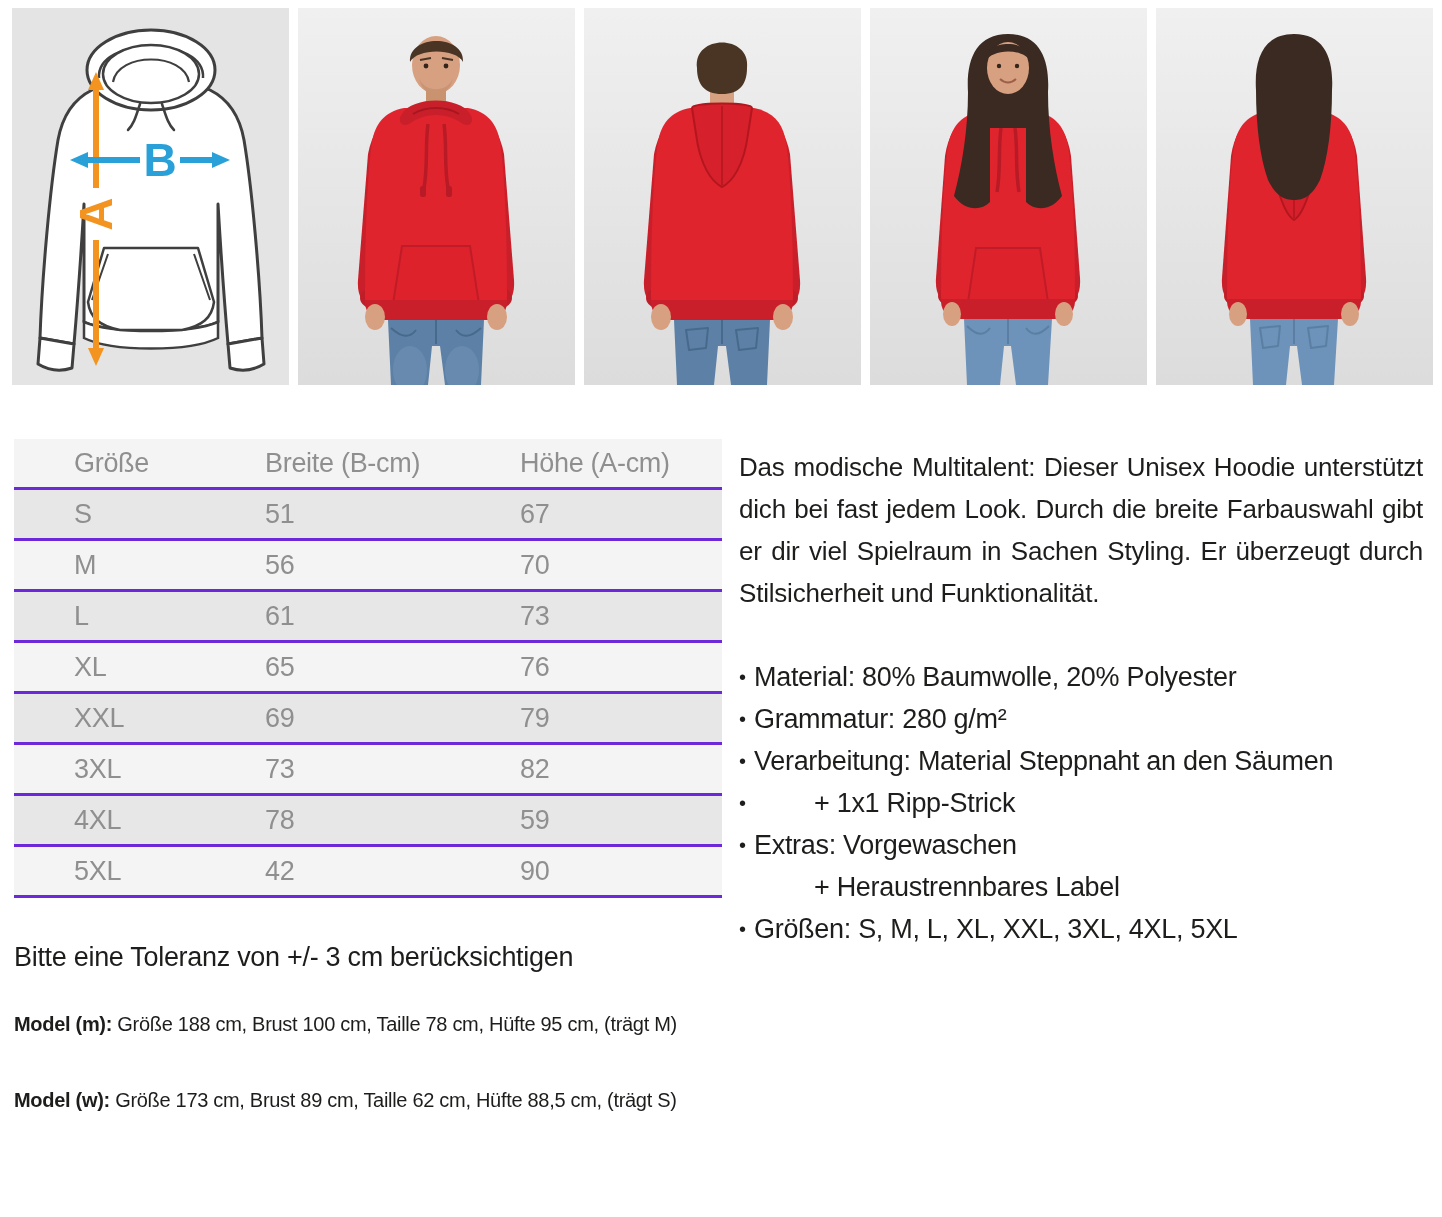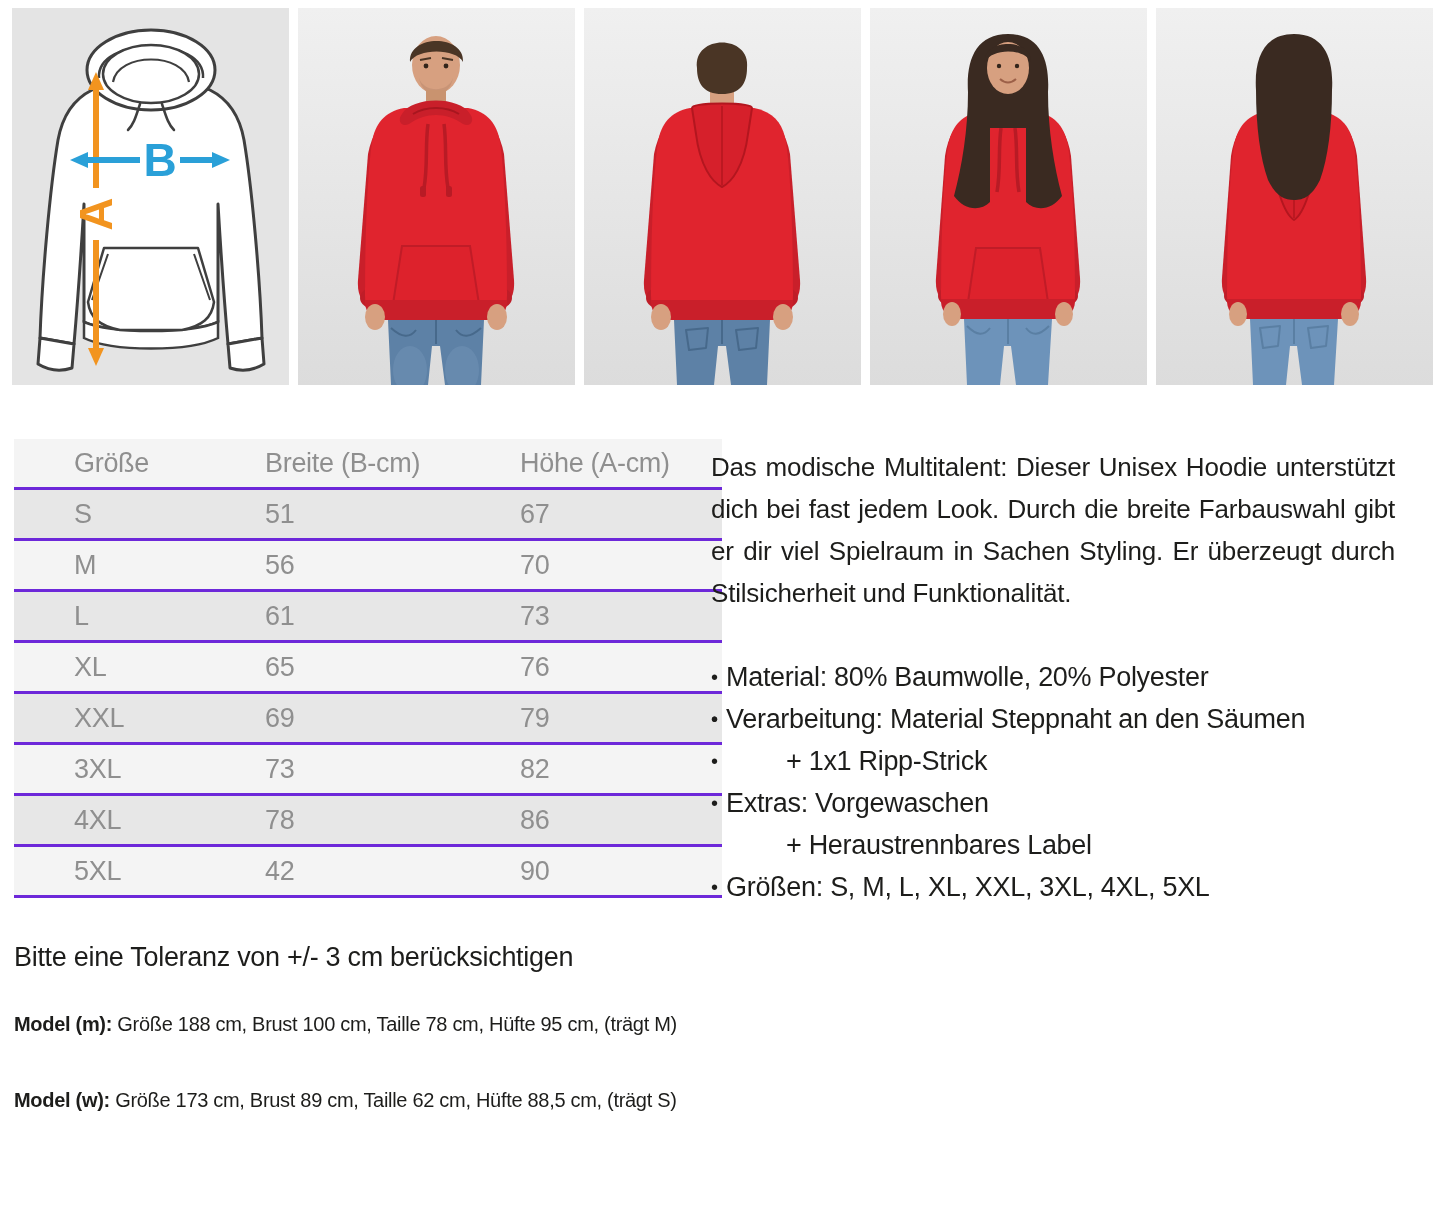--- a/index.html
+++ b/index.html
@@ -29,21 +29,21 @@
   table.size-table thead tr{background:var(--table-row-light);}
   table.size-table tbody tr.dark{background:var(--table-row-dark);}
   table.size-table tbody tr.light{background:var(--table-row-light);}
 
   .tolerance{margin:44px 0 0 0;font-size:27px;letter-spacing:-0.3px;color:var(--text-black);}
   .model-note{margin:36px 0 0 0;font-size:20px;line-height:30px;letter-spacing:-0.3px;width:700px;color:var(--text-black);}
   .model-note + .model-note{margin-top:46px;}
   .model-note b{font-weight:700;}
 
   
-  .right-col{position:absolute;left:711px;top:446px;width:684px;}
+  .right-col{position:absolute;left:739px;top:446px;width:684px;}
   .intro{margin:0;font-size:26px;line-height:42px;text-align:justify;letter-spacing:-0.2px;color:var(--text-black);}
   ul.features{list-style:none;margin:42px 0 0 0;padding:0;}
   ul.features li{position:relative;padding-left:15px;font-size:27px;line-height:42px;letter-spacing:-0.3px;color:var(--text-black);}
   ul.features .dot{position:absolute;left:0;top:0;font-size:20px;line-height:42px;color:var(--text-black);}
   ul.features .sub{margin-left:60px;}
 
   figure{margin:0;}
 </style>
 </head>
 <body>
@@ -238,40 +238,40 @@
           <td>79</td>
         </tr>
         <tr class="light">
           <td>3XL</td>
           <td>73</td>
           <td>82</td>
         </tr>
         <tr class="dark">
           <td>4XL</td>
           <td>78</td>
-          <td>86</td>
+          <td>59</td>
         </tr>
         <tr class="light">
           <td>5XL</td>
           <td>42</td>
           <td>90</td>
         </tr>
       </tbody>
   </table>
 
   <p class="tolerance">Bitte eine Toleranz von +/- 3 cm berücksichtigen</p>
 
   <p class="model-note"><b>Model (m):</b><span> Größe 188 cm, Brust 100 cm, Taille 78 cm, Hüfte 95 cm, (trägt M)</span></p>
 
   <p class="model-note"><b>Model (w):</b><span> Größe 173 cm, Brust 89 cm, Taille 62 cm, Hüfte 88,5 cm, (trägt S)</span></p>
 </div>
 
 <div class="right-col">
   <p class="intro">Das modische Multitalent: Dieser Unisex Hoodie unterstützt dich bei fast jedem Look. Durch die breite Farbauswahl gibt er dir viel Spielraum in Sachen Styling. Er überzeugt durch Stilsicherheit und Funktionalität.</p>
   <ul class="features">
       <li><span class="dot">•</span><span>Material: 80% Baumwolle, 20% Polyester</span></li>
-      <li><span class="dot">•</span></li>
+      <li><span class="dot">•</span><span>Grammatur: 280 g/m²</span></li>
       <li><span class="dot">•</span><span>Verarbeitung: Material Steppnaht an den Säumen</span></li>
       <li><span class="dot">•</span><div class="sub">+ 1x1 Ripp-Strick</div></li>
       <li><span class="dot">•</span><span>Extras: Vorgewaschen</span><div class="sub">+ Heraustrennbares Label</div></li>
       <li><span class="dot">•</span><span>Größen:  S, M, L, XL, XXL, 3XL, 4XL, 5XL</span></li>
     </ul>
 </div>
 
 </body></html>

